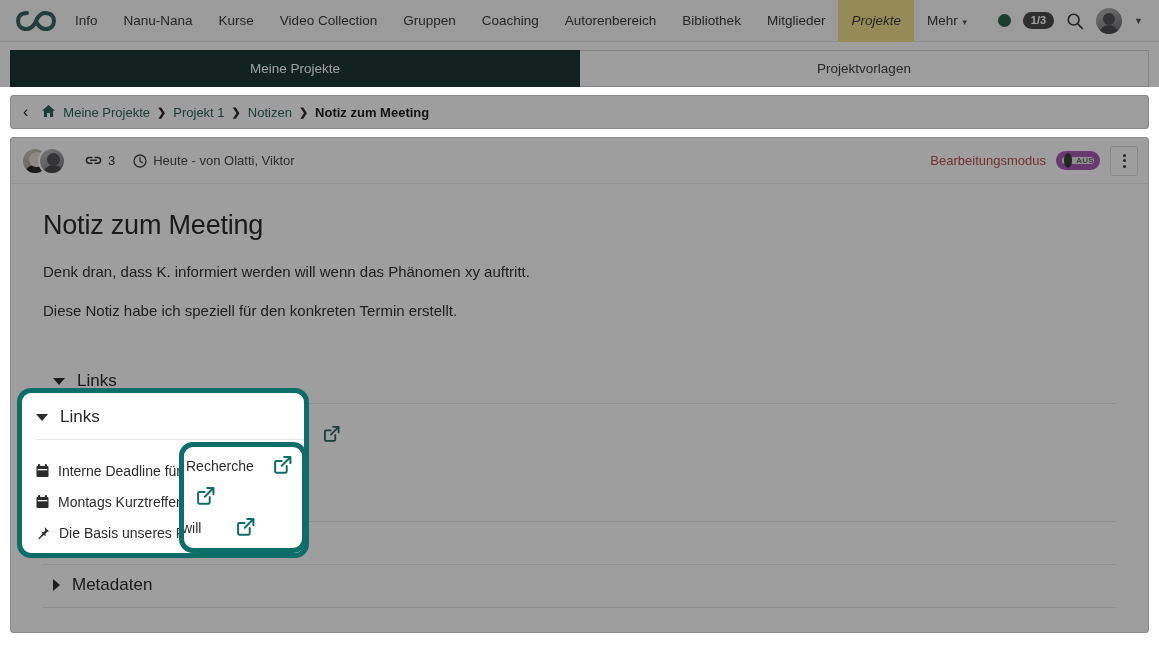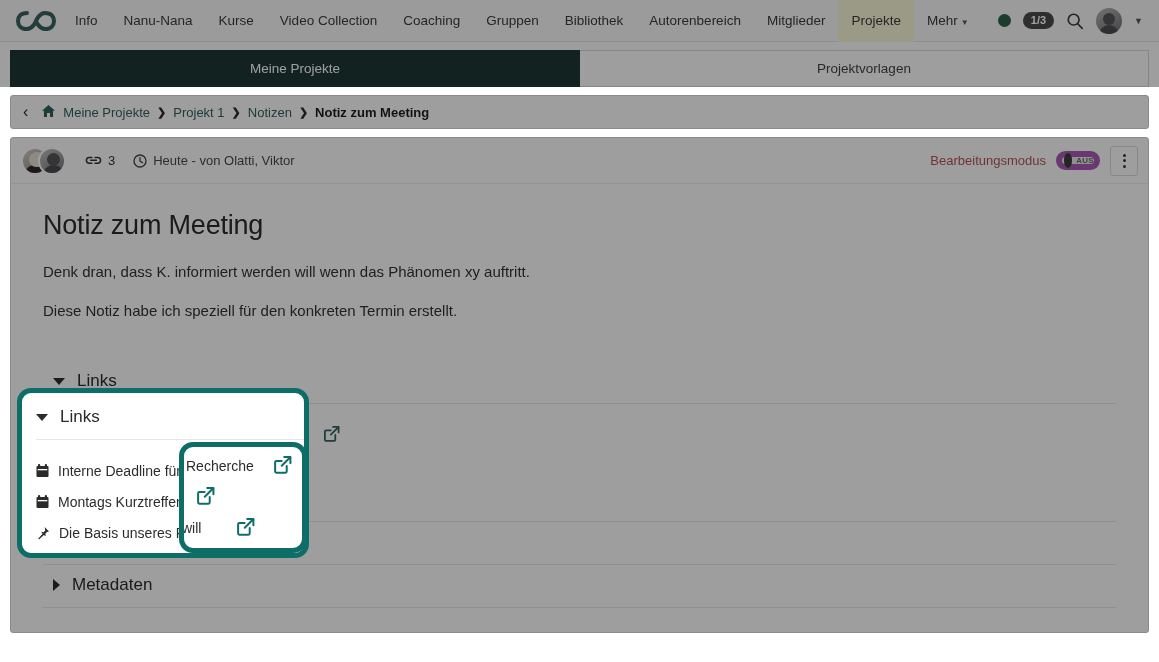--- a/index.html
+++ b/index.html
@@ -24,21 +24,21 @@
     display: flex; align-items: center;
     padding: 0 10px;
   }
   .logo { width: 52px; height: 42px; display:flex; align-items:center; justify-content:center; }
   .nav-items { display: flex; align-items: center; height: 42px; }
   .nav-item {
     padding: 0 13px; height: 42px; line-height: 42px;
     font-size: 13.5px; color: #3c3c3c; white-space: nowrap;
     cursor: pointer;
   }
-  .nav-item.active { background: #fef9c3; }
+  .nav-item.active { background: #fde047; font-style: italic; }
   .nav-caret { font-size: 8px; margin-left: 3px; color:#555; }
   .nav-right { margin-left: auto; display: flex; align-items: center; gap: 12px; padding-right: 6px; }
   .dot-green { width: 13px; height: 13px; border-radius: 50%; background: #0d6b3f; }
   .badge-count {
     background: #4a4a4a; color: #fff; font-size: 11px; font-weight: bold;
     border-radius: 9px; padding: 2px 8px; line-height: 13px;
   }
   .icon-search { width: 18px; height: 18px; display:block; }
   .avatar-nav {
     width: 26px; height: 26px; border-radius: 50%;
@@ -179,24 +179,24 @@
       <div class="logo">
         <svg width="40" height="22" viewBox="0 0 40 22">
           <path d="M11 3 C5 3 2 6.5 2 11 C2 15.5 5 19 11 19 C17 19 20 11 20 11 C20 11 23 3 29 3 C35 3 38 6.5 38 11 C38 15.5 35 19 29 19 C23 19 20 11 20 11" fill="none" stroke="#1a6b63" stroke-width="4" stroke-linecap="round"></path>
         </svg>
       </div>
       <div class="nav-items">
         <div class="nav-item"><span>Info</span></div>
         <div class="nav-item"><span>Nanu-Nana</span></div>
         <div class="nav-item"><span>Kurse</span></div>
         <div class="nav-item"><span>Video Collection</span></div>
+        <div class="nav-item"><span>Gruppen</span></div>
         <div class="nav-item"><span>Coaching</span></div>
-        <div class="nav-item"><span>Gruppen</span></div>
+        <div class="nav-item"><span>Autorenbereich</span></div>
         <div class="nav-item"><span>Bibliothek</span></div>
-        <div class="nav-item"><span>Autorenbereich</span></div>
         <div class="nav-item"><span>Mitglieder</span></div>
         <div class="nav-item active"><span>Projekte</span></div>
         <div class="nav-item"><span>Mehr</span><span class="nav-caret">▼</span></div>
       </div>
       <div class="nav-right">
         <div class="dot-green"></div>
         <div class="badge-count">1/3</div>
         <span>
           <svg class="icon-search" viewBox="0 0 20 20">
             <circle cx="8.5" cy="8.5" r="6" fill="none" stroke="#3a3a3a" stroke-width="1.8"></circle>

